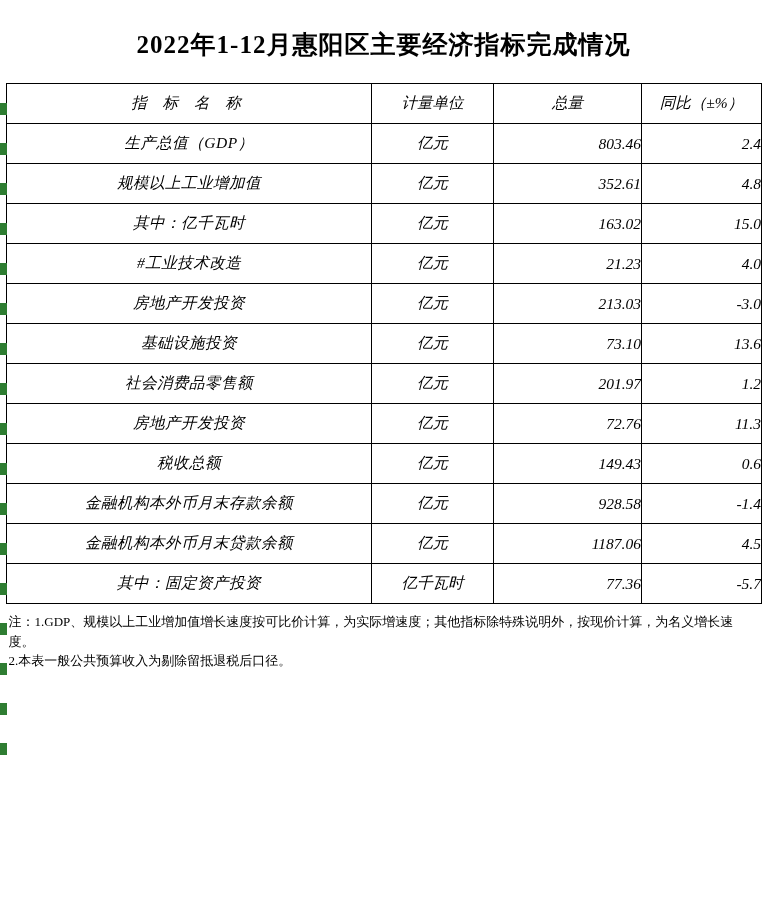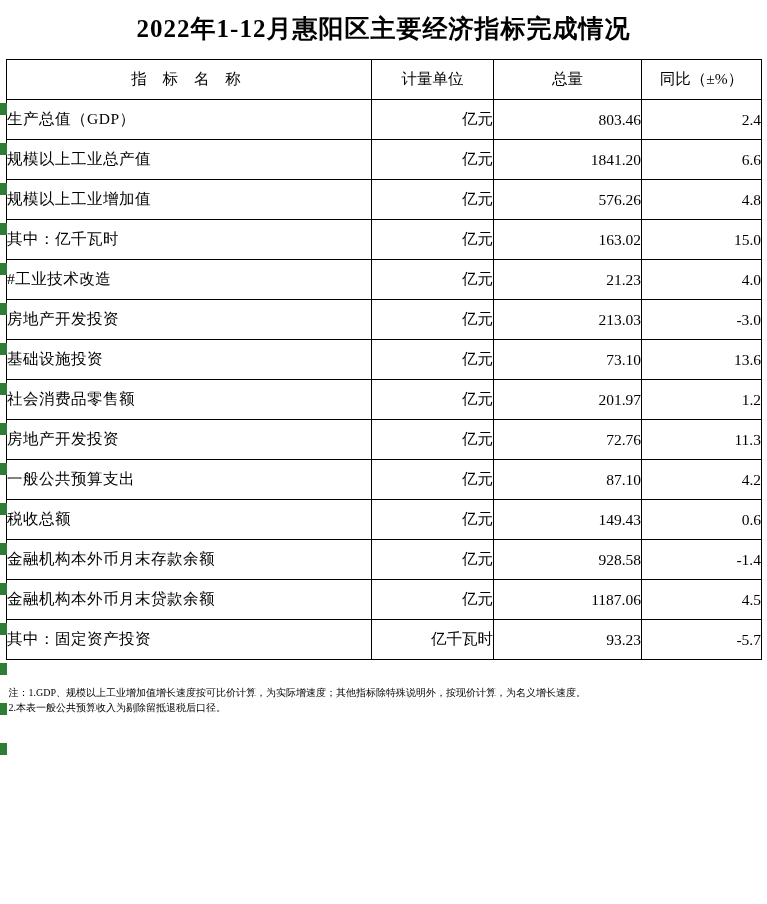--- a/index.html
+++ b/index.html
@@ -12,35 +12,36 @@
     height: 904px;
     font-family: "Liberation Serif", "DejaVu Serif", serif;
     color: #000000;
     overflow: hidden;
   }
   .page {
     width: 767px;
     height: 904px;
     position: relative;
     box-sizing: border-box;
-    padding: 0 6px;
+    padding: 16px 6px;
   }
   .title {
     text-align: center;
     font-size: 25px;
     font-weight: bold;
     letter-spacing: 1px;
     padding: 12px 0 14px 0;
     font-family: "Liberation Serif", "DejaVu Serif", serif;
   }
   table.main {
     border-collapse: collapse;
     width: 755px;
     table-layout: fixed;
-    margin: 0 auto;
+    margin: 8px auto;
+    font-style: italic;
   }
   table.main td, table.main th {
     border: 1px solid #000000;
     font-size: 15.5px;
     font-weight: normal;
     padding: 0;
     height: 39px;
     vertical-align: middle;
     font-family: "Liberation Serif", "DejaVu Serif", serif;
   }
@@ -51,40 +52,40 @@
   }
   .hdr-name {
     letter-spacing: 6px;
   }
   .col-name { width: 365px; }
   .col-unit { width: 122px; }
   .col-total { width: 148px; }
   .col-yoy { width: 120px; }
 
   .cell-name {
-    text-align: left;
+    text-align: center;
     padding-left: 6px;
     letter-spacing: 0.5px;
   }
   .indent1 { padding-left: 14px; }
   .indent2 { padding-left: 58px; }
   .indent3 { padding-left: 60px; }
-  .cell-unit { text-align: right; }
+  .cell-unit { text-align: center; }
   .cell-num {
     text-align: right;
     padding-right: 12px;
     font-family: "Liberation Serif", "DejaVu Serif", serif;
   }
   .cell-center {
     text-align: center;
   }
   .notes {
-    margin: 25px auto 0 auto;
+    margin: 8px auto 0 auto;
     width: 750px;
-    font-size: 10px;
+    font-size: 13px;
     line-height: 1.5;
     font-family: "Liberation Serif", "DejaVu Serif", serif;
   }
   .notes div { white-space: pre-wrap; }
   .green-tab {
     position: absolute;
     left: 0px;
     width: 7px;
     height: 12px;
     background: #2e7d32;
@@ -113,29 +114,23 @@
       </tr>
     </thead>
     <tbody id="table-body">
         <tr>
           <td class="cell-name">生产总值（GDP）</td>
           <td class="cell-unit">亿元</td>
           <td class="cell-num">803.46</td>
           <td class="cell-num">2.4</td>
         </tr>
         <tr>
-          <td class="cell-name">规模以上工业总产值</td>
-          <td class="cell-unit">亿元</td>
-          <td class="cell-num">1841.20</td>
-          <td class="cell-num">6.6</td>
-        </tr>
-        <tr>
           <td class="cell-name">规模以上工业增加值</td>
           <td class="cell-unit">亿元</td>
-          <td class="cell-num">576.26</td>
+          <td class="cell-num">352.61</td>
           <td class="cell-num">4.8</td>
         </tr>
         <tr>
           <td class="cell-name indent1">其中：亿千瓦时</td>
           <td class="cell-unit">亿元</td>
           <td class="cell-num">163.02</td>
           <td class="cell-num">15.0</td>
         </tr>
         <tr>
           <td class="cell-name indent2">#工业技术改造</td>
@@ -161,47 +156,41 @@
           <td class="cell-num">201.97</td>
           <td class="cell-num">1.2</td>
         </tr>
         <tr>
           <td class="cell-name">房地产开发投资</td>
           <td class="cell-unit">亿元</td>
           <td class="cell-num">72.76</td>
           <td class="cell-num">11.3</td>
         </tr>
         <tr>
-          <td class="cell-name">一般公共预算支出</td>
-          <td class="cell-unit">亿元</td>
-          <td class="cell-num">87.10</td>
-          <td class="cell-num">4.2</td>
-        </tr>
-        <tr>
           <td class="cell-name">税收总额</td>
           <td class="cell-unit">亿元</td>
           <td class="cell-num">149.43</td>
           <td class="cell-num">0.6</td>
         </tr>
         <tr>
           <td class="cell-name">金融机构本外币月末存款余额</td>
           <td class="cell-unit">亿元</td>
           <td class="cell-num">928.58</td>
           <td class="cell-num">-1.4</td>
         </tr>
         <tr>
           <td class="cell-name">金融机构本外币月末贷款余额</td>
           <td class="cell-unit">亿元</td>
           <td class="cell-num">1187.06</td>
           <td class="cell-num">4.5</td>
         </tr>
         <tr>
           <td class="cell-name indent1">其中：固定资产投资</td>
           <td class="cell-unit">亿千瓦时</td>
-          <td class="cell-num">93.23</td>
+          <td class="cell-num">77.36</td>
           <td class="cell-num">-5.7</td>
         </tr>
       </tbody>
   </table>
 
   <div class="notes">
     <div>注：1.GDP、规模以上工业增加值增长速度按可比价计算，为实际增速度；其他指标除特殊说明外，按现价计算，为名义增长速度。</div>
     <div>2.本表一般公共预算收入为剔除留抵退税后口径。</div>
   </div>
 

